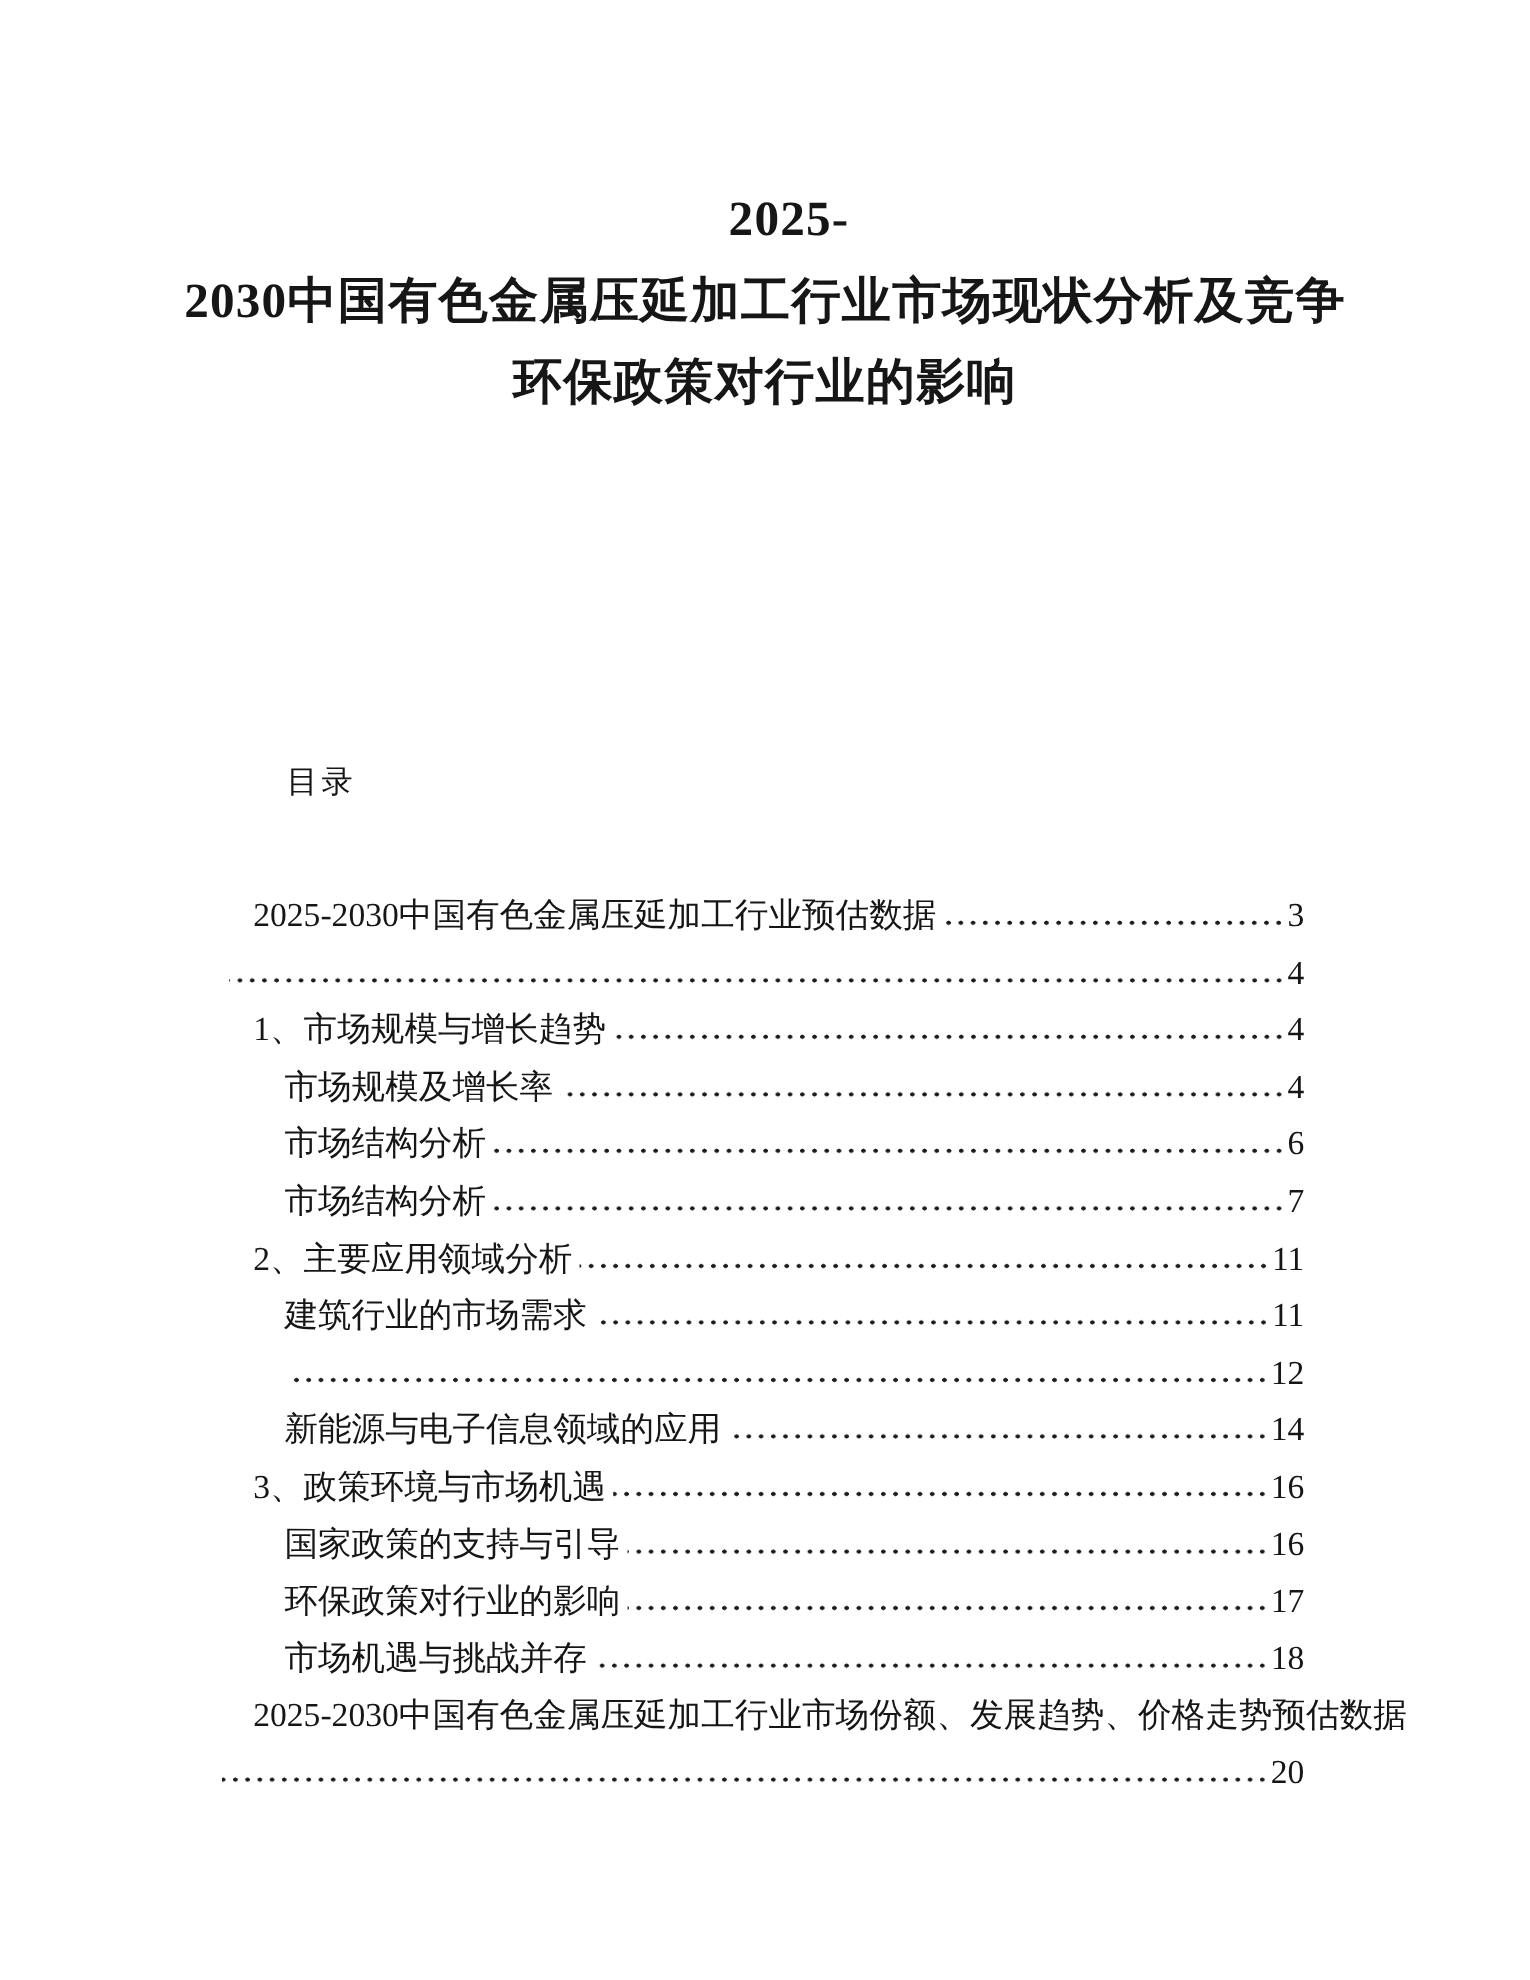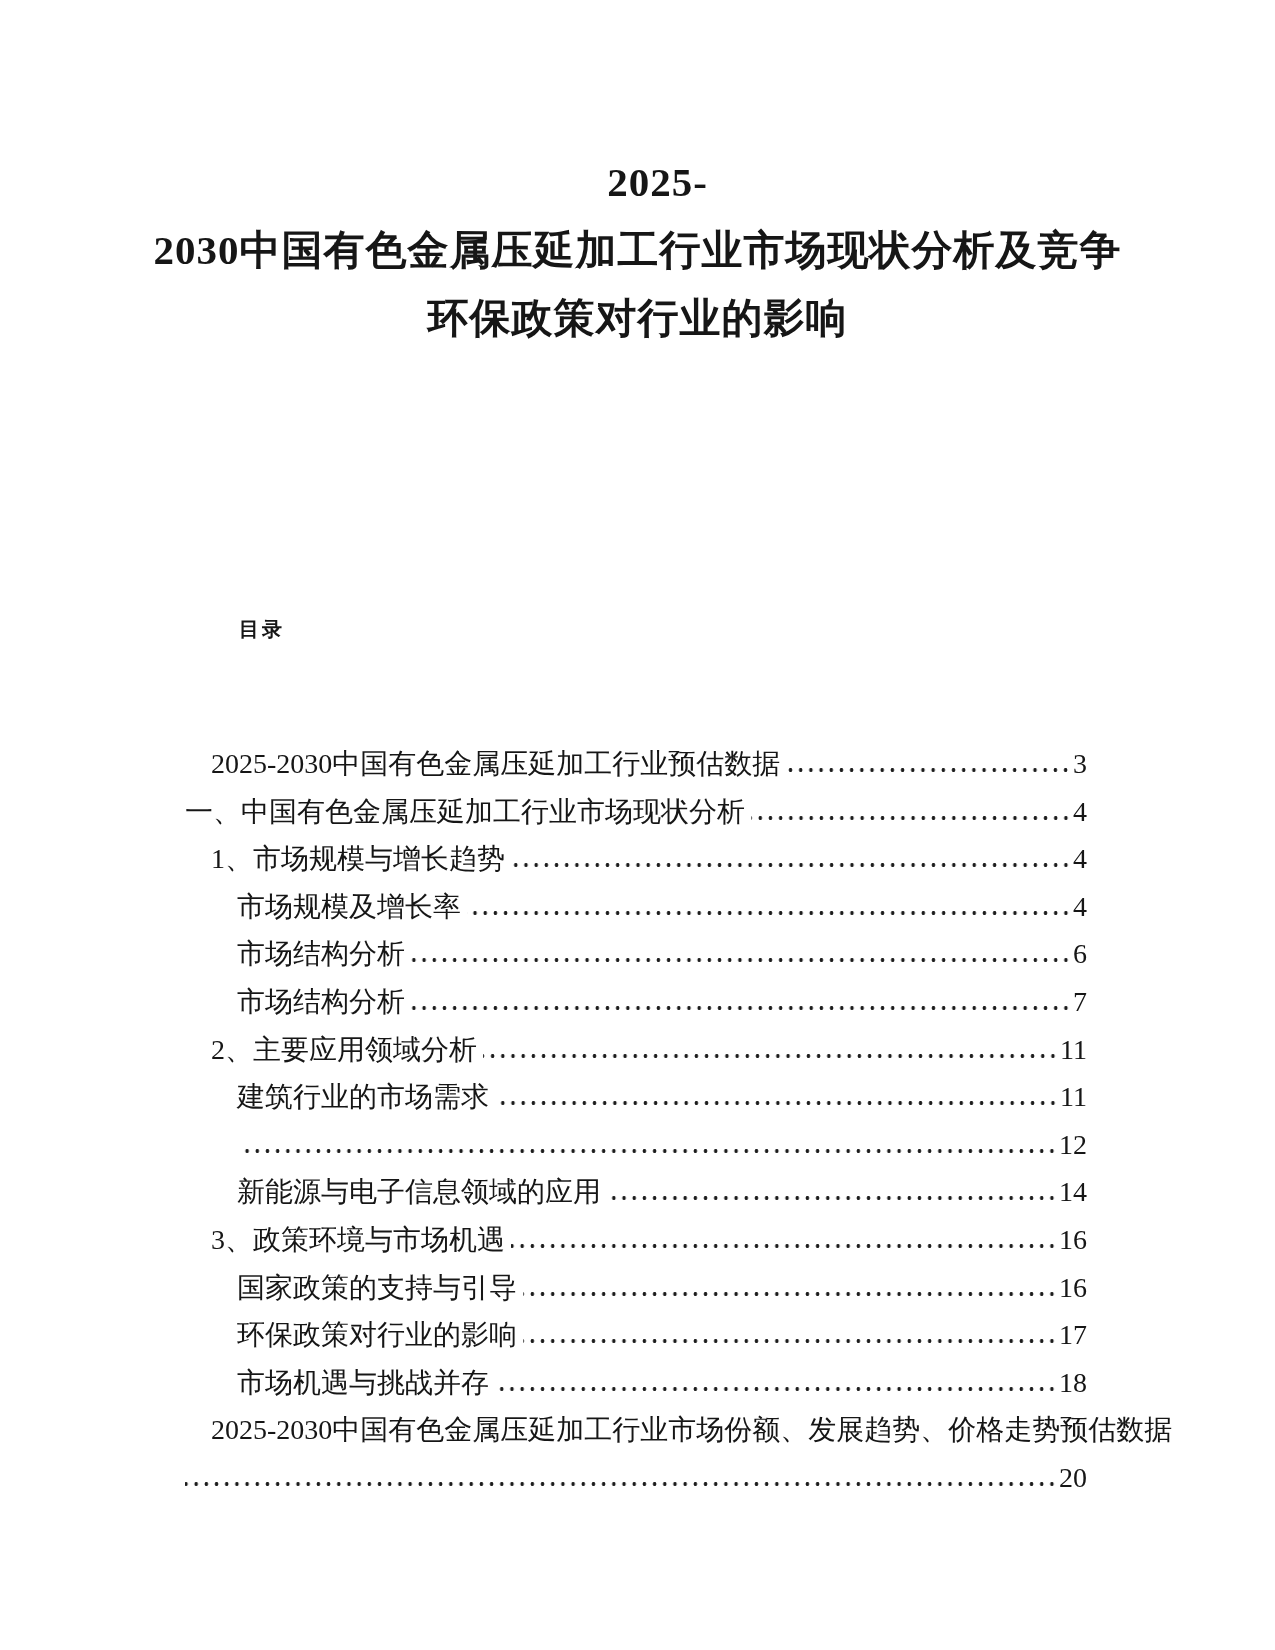--- a/index.html
+++ b/index.html
@@ -26,23 +26,23 @@
     font-weight:bold;
     line-height:68px;
     letter-spacing:1px;
   }
   .title-line-1 { padding-left:40px; }
 
   
   .toc-heading {
     position:absolute;
     left:239px;
-    top:616px;
-    font-size:20px;
-    font-weight:bold;
+    top:634px;
+    font-size:26px;
+    font-weight:normal;
     letter-spacing:3px;
   }
 
   
   .toc {
     position:absolute;
     left:185px;
     top:740px;
     width:902px;
   }
@@ -87,21 +87,20 @@
 
   <div class="toc">
 
     <div class="toc-row lv1">
       <span class="toc-label">2025-2030中国有色金属压延加工行业预估数据</span>
       <span class="leader"></span>
       <span class="pageno">3</span>
     </div>
 
     <div class="toc-row lv0">
-      <span class="toc-label">一、中国有色金属压延加工行业市场现状分析</span>
       <span class="leader"></span>
       <span class="pageno">4</span>
     </div>
 
     <div class="toc-row lv1">
       <span class="toc-label">1、市场规模与增长趋势</span>
       <span class="leader"></span>
       <span class="pageno">4</span>
     </div>
 

